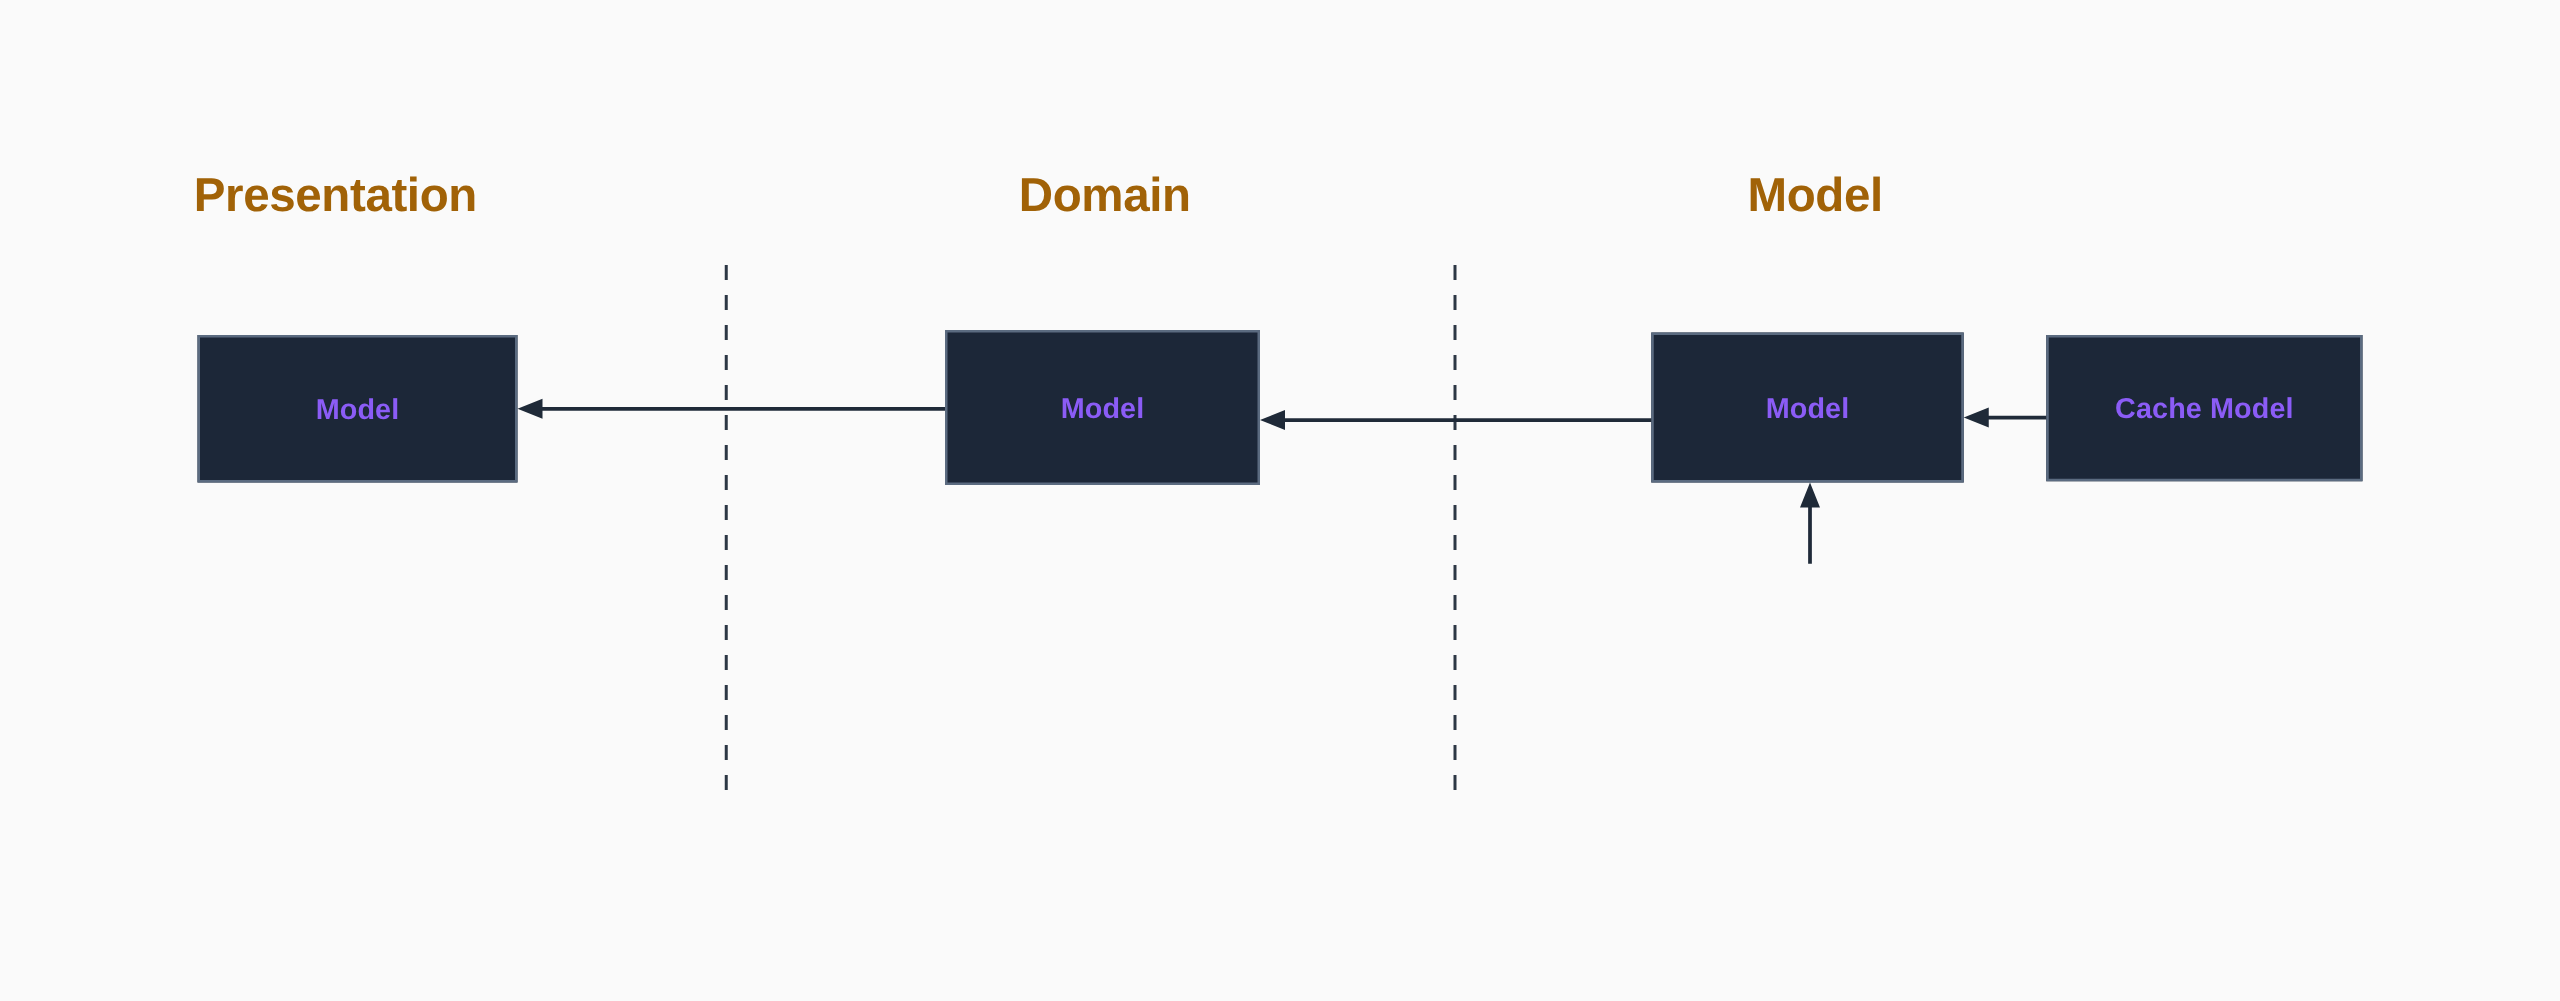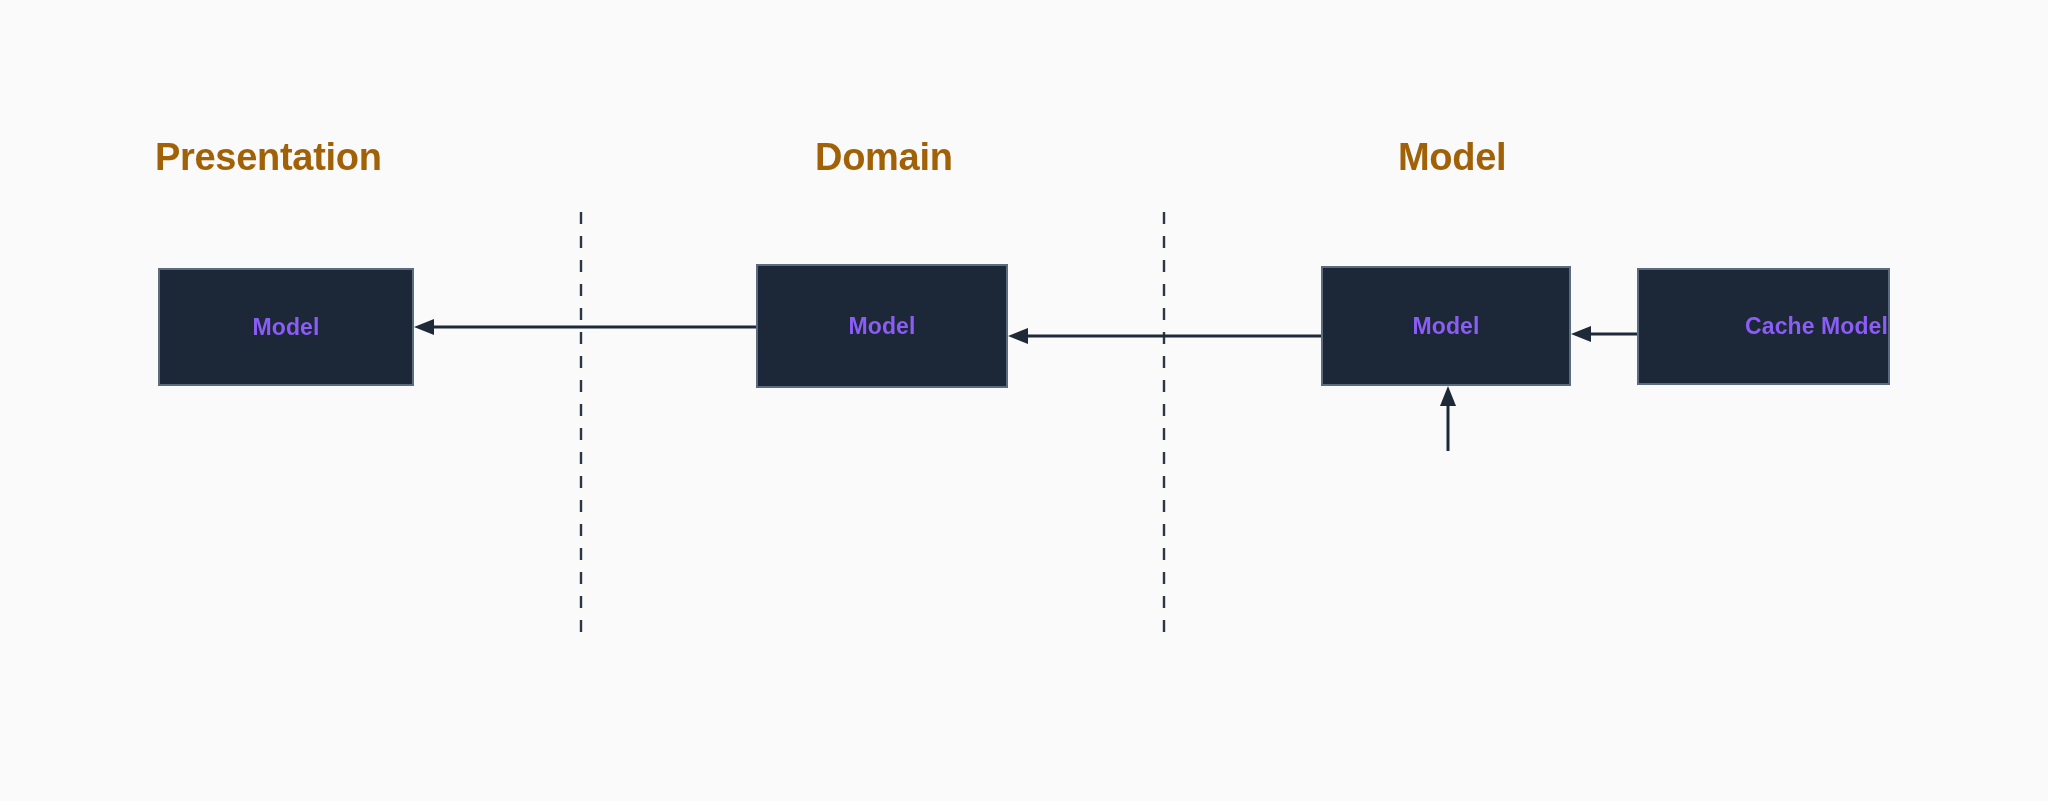--- a/index.html
+++ b/index.html
@@ -85,21 +85,21 @@
   </div>
 
   <div class="node" style="left:756px; top:264px; width:252px; height:124px;">
     <span>Model</span>
   </div>
 
   <div class="node" style="left:1321px; top:266px; width:250px; height:120px;">
     <span>Model</span>
   </div>
 
-  <div class="node" style="left:1637px; top:268px; width:253px; height:117px;justify-content:flex-end;">
+  <div class="node" style="left:1637px; top:268px; width:253px; height:117px;">
     <span>Cache Model</span>
   </div>
 
 
   <svg class="overlay" viewBox="0 0 2048 801">
 
     <line class="divider" x1="581" y1="212" x2="581" y2="633"></line>
     <line class="divider" x1="1164" y1="212" x2="1164" y2="633"></line>
 
     <g>

